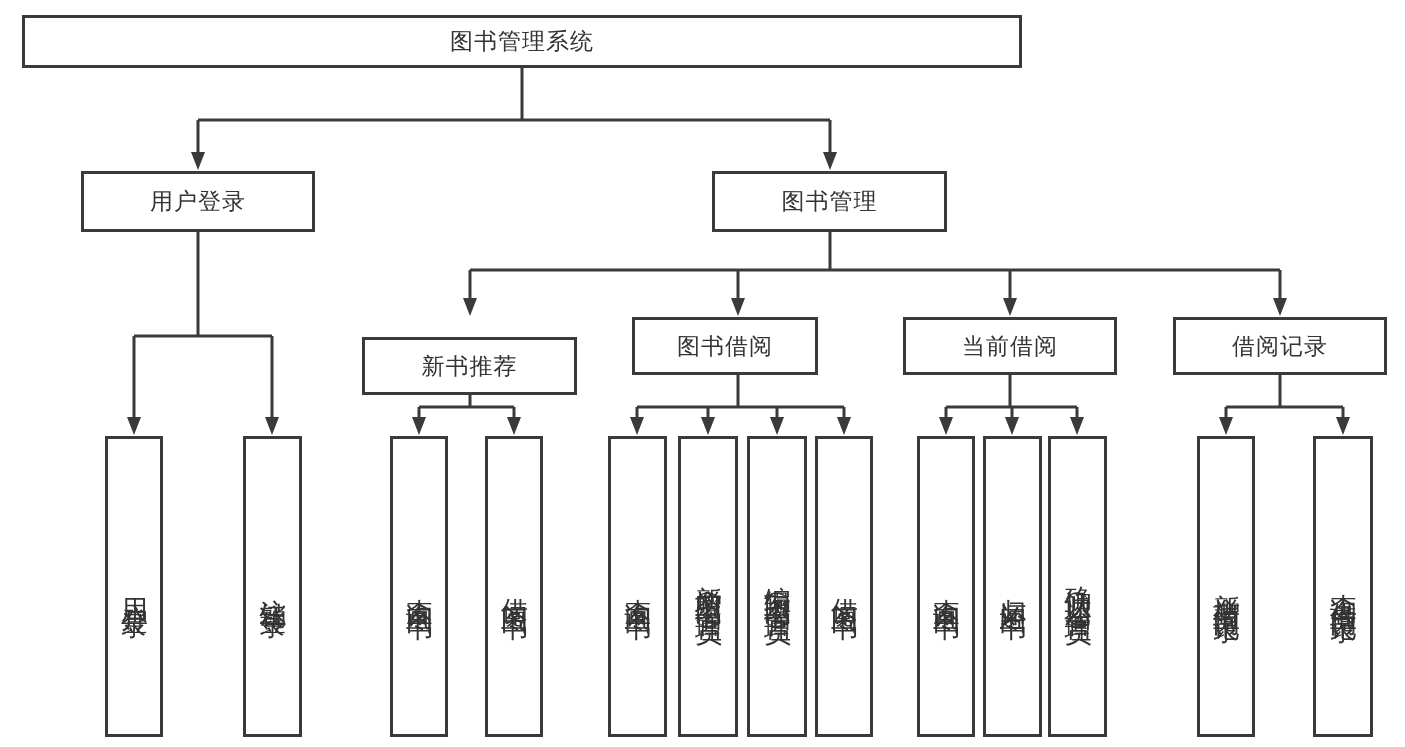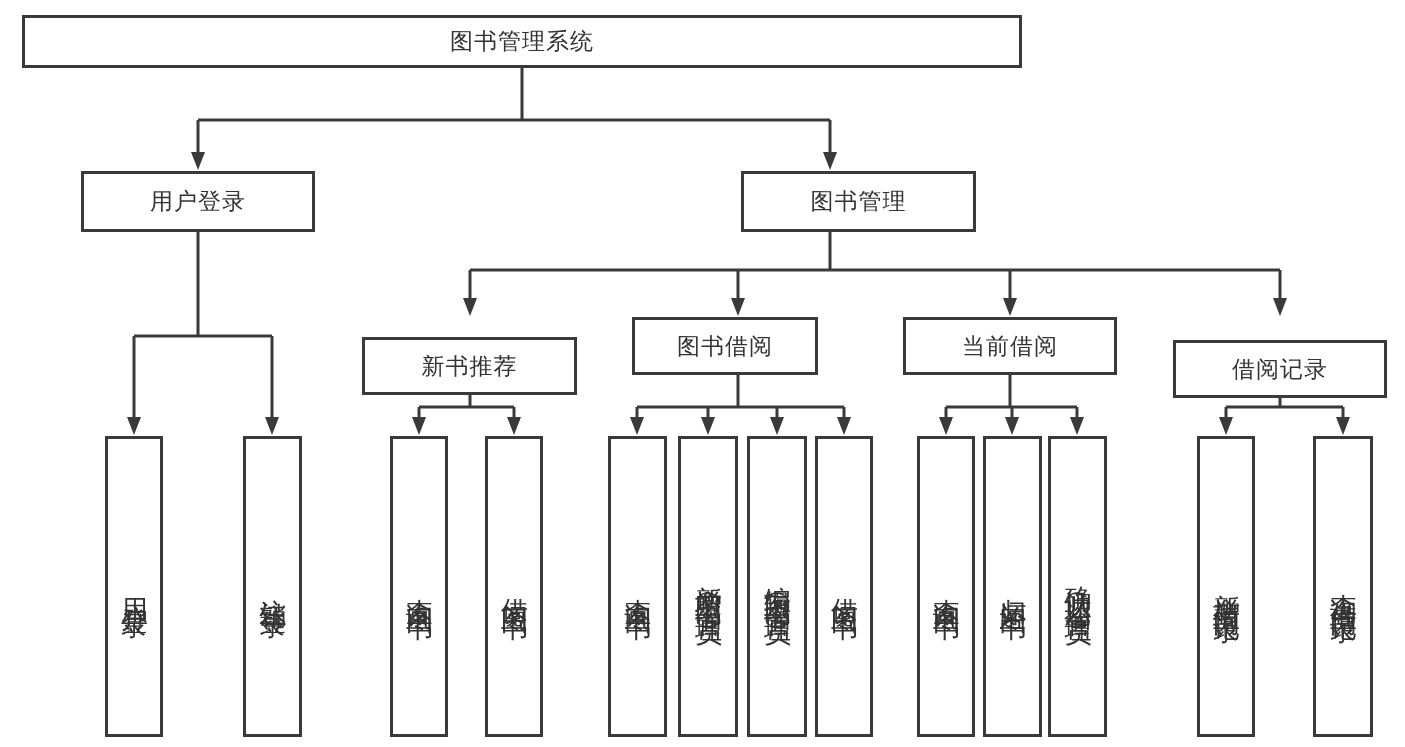--- a/index.html
+++ b/index.html
@@ -84,34 +84,34 @@
       M1219 417 L1233 417 L1226 435 Z   M1336 417 L1350 417 L1343 435 Z"></path>
   </svg>
 
   <div class="node h-node" style="left:22px; top:15px; width:1000px; height:53px;">
     <span>图书管理系统</span>
   </div>
 
   <div class="node h-node" style="left:81px; top:171px; width:234px; height:61px;">
     <span>用户登录</span>
   </div>
-  <div class="node h-node" style="left:712px; top:171px; width:235px; height:61px;margin-left:29px;">
+  <div class="node h-node" style="left:712px; top:171px; width:235px; height:61px;">
     <span>图书管理</span>
   </div>
 
   <div class="node h-node" style="left:362px; top:317px; width:215px; height:58px;margin-top:20px;">
     <span>新书推荐</span>
   </div>
   <div class="node h-node" style="left:632px; top:317px; width:186px; height:58px;">
     <span>图书借阅</span>
   </div>
   <div class="node h-node" style="left:903px; top:317px; width:214px; height:58px;">
     <span>当前借阅</span>
   </div>
-  <div class="node h-node" style="left:1173px; top:317px; width:214px; height:58px;margin-top:23px;">
+  <div class="node h-node" style="left:1173px; top:317px; width:214px; height:58px;">
     <span>借阅记录</span>
   </div>
 
   <div class="node v-node" style="left:105px; top:436px; width:58px; height:301px;">
     <span class="vtext">用户登录</span>
   </div>
   <div class="node v-node" style="left:243px; top:436px; width:59px; height:301px;">
     <span class="vtext">注销登录</span>
   </div>
 

